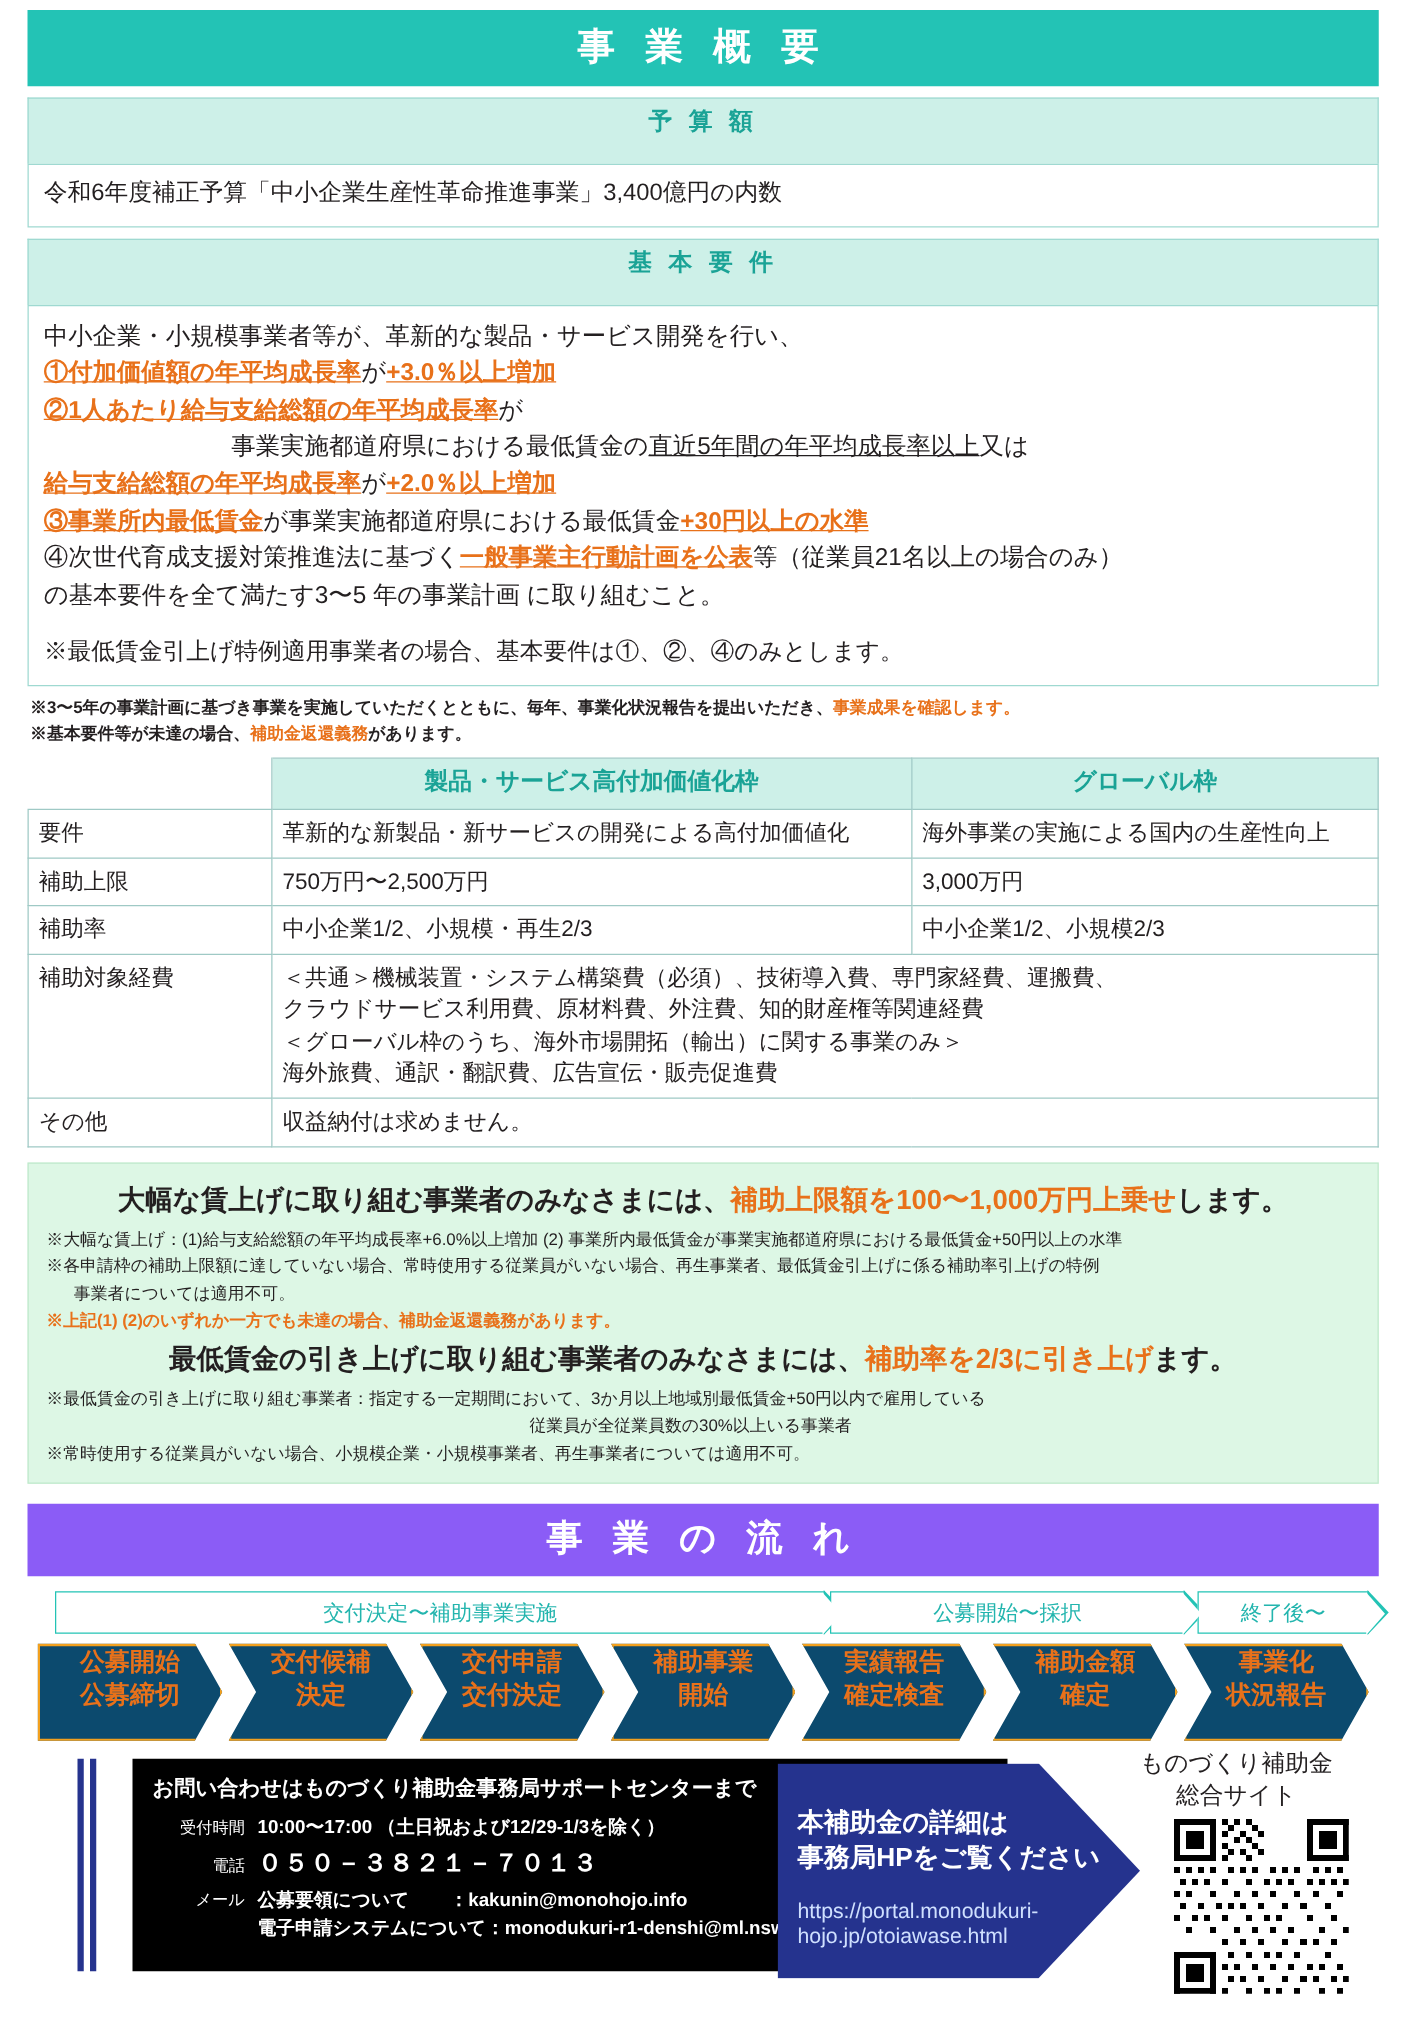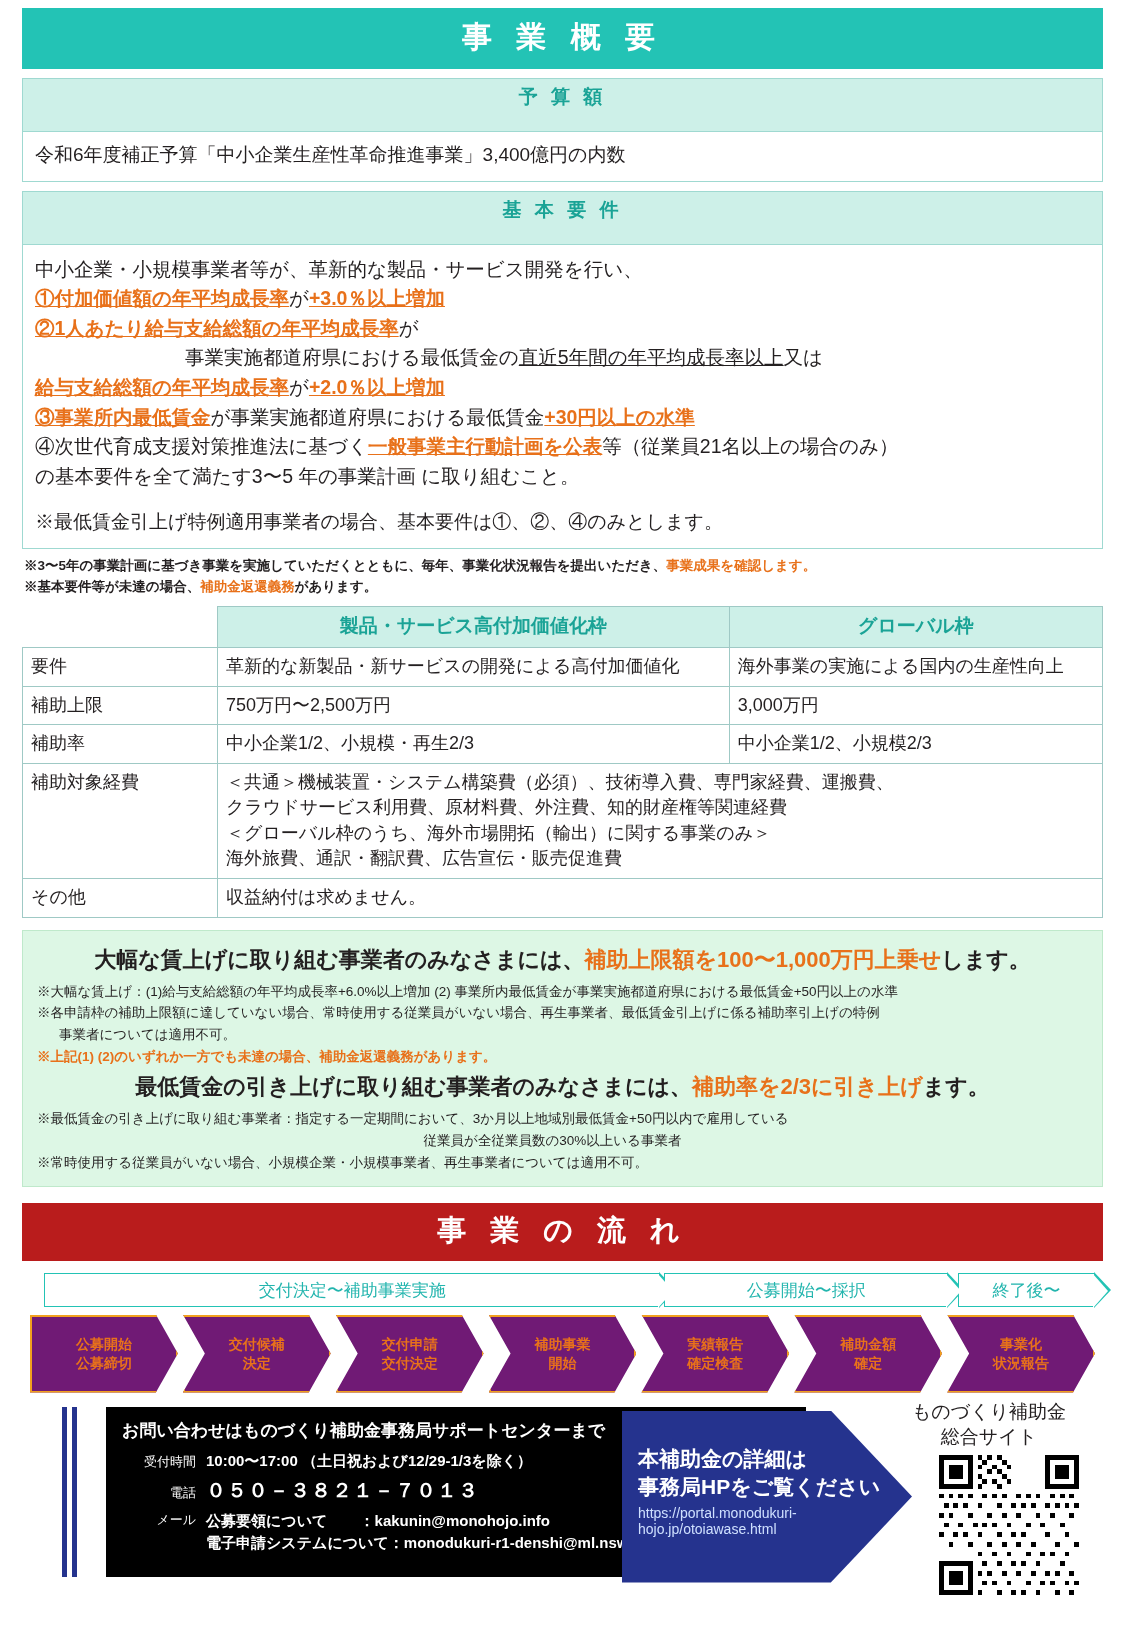--- a/index.html
+++ b/index.html
@@ -61,21 +61,21 @@
     text-align:center;font-size:22px;font-weight:bold;margin:4px 0 6px;
   }
   .callout .big .orange{color:#e8711a;}
   .callout .small{font-size:13.5px;line-height:1.62;}
   .callout .small.bold{font-weight:bold;}
   .callout .rightish{text-align:center;padding-right:20px;}
   .callout .indent{padding-left:22px;}
 
   
   .flow-title{
-    background:#b91c1c;color:#ffffff;text-align:center;
+    background:#8b5cf6;color:#ffffff;text-align:center;
     font-size:29px;font-weight:bold;letter-spacing:8px;
     padding:8px 0 10px;margin-top:16px;
   }
   .phase-row{display:flex;align-items:center;margin-top:12px;gap:4px;padding:0 8px;}
   .phase{
     position:relative;height:34px;line-height:34px;color:#23b5ae;font-size:17px;
     border:1.5px solid #23c3b5;background:#ffffff;text-align:center;box-sizing:border-box;
   }
   .phase::after{
     content:"";position:absolute;right:-17px;top:-1.5px;width:0;height:0;
@@ -86,24 +86,24 @@
     content:"";position:absolute;right:-14px;top:0px;width:0;height:0;z-index:2;
     border-top:17px solid transparent;border-bottom:17px solid transparent;
     border-left:15px solid #ffffff;
   }
   .phase.p1{width:290px;}
   .phase.p2{width:630px;margin-left:14px;}
   .phase.p3{width:140px;margin-left:6px;}
 
   .step-row{display:flex;margin-top:8px;padding:0 8px;gap:5px;}
   .step{
-    position:relative;width:148px;height:78px;background:#701a75;
+    position:relative;width:148px;height:78px;background:#0c4a6e;
     border:2px solid #f2a01e;box-sizing:border-box;
-    display:flex;align-items:center;justify-content:center;text-align:center;
-    color:#e8711a;font-weight:bold;font-size:14px;line-height:1.3;
+    display:flex;justify-content:center;text-align:center;
+    color:#e8711a;font-weight:bold;font-size:20px;line-height:1.3;
     clip-path:polygon(0 0, calc(100% - 22px) 0, 100% 50%, calc(100% - 22px) 100%, 0 100%, 22px 50%);
   }
   .step.first{clip-path:polygon(0 0, calc(100% - 22px) 0, 100% 50%, calc(100% - 22px) 100%, 0 100%);}
 
   
   .contact-wrap{position:relative;margin-top:14px;height:190px;}
   .navy{
     position:absolute;left:84px;top:0;width:700px;height:170px;background:#000000;color:#ffffff;
     box-sizing:border-box;padding:12px 0 0 16px;
   }
@@ -119,21 +119,21 @@
   .bars span:nth-child(1){left:0;}
   .bars span:nth-child(2){left:10px;}
 
   .arrow-blue{
     position:absolute;left:600px;top:4px;width:290px;height:172px;
     background:#25338e;
     clip-path:polygon(0 0, 72% 0, 100% 50%, 72% 100%, 0 100%);
   }
   .arrow-text{position:absolute;left:616px;top:38px;color:#ffffff;width:260px;}
   .arrow-text .l1{font-size:21px;font-weight:bold;line-height:1.35;}
-  .arrow-text .url{font-size:14px;margin-top:4px;color:#cfe0ff;}
+  .arrow-text .url{font-size:17px;margin-top:18px;color:#cfe0ff;}
 
   .qr-label{position:absolute;right:24px;top:-8px;width:180px;text-align:center;font-size:19px;color:#231f20;line-height:1.35;}
   .qr{position:absolute;right:24px;top:48px;width:140px;height:140px;background:#ffffff;}
   .qr svg{display:block;}
 </style>
 </head>
 <body>
 
 <div class="page">
 

